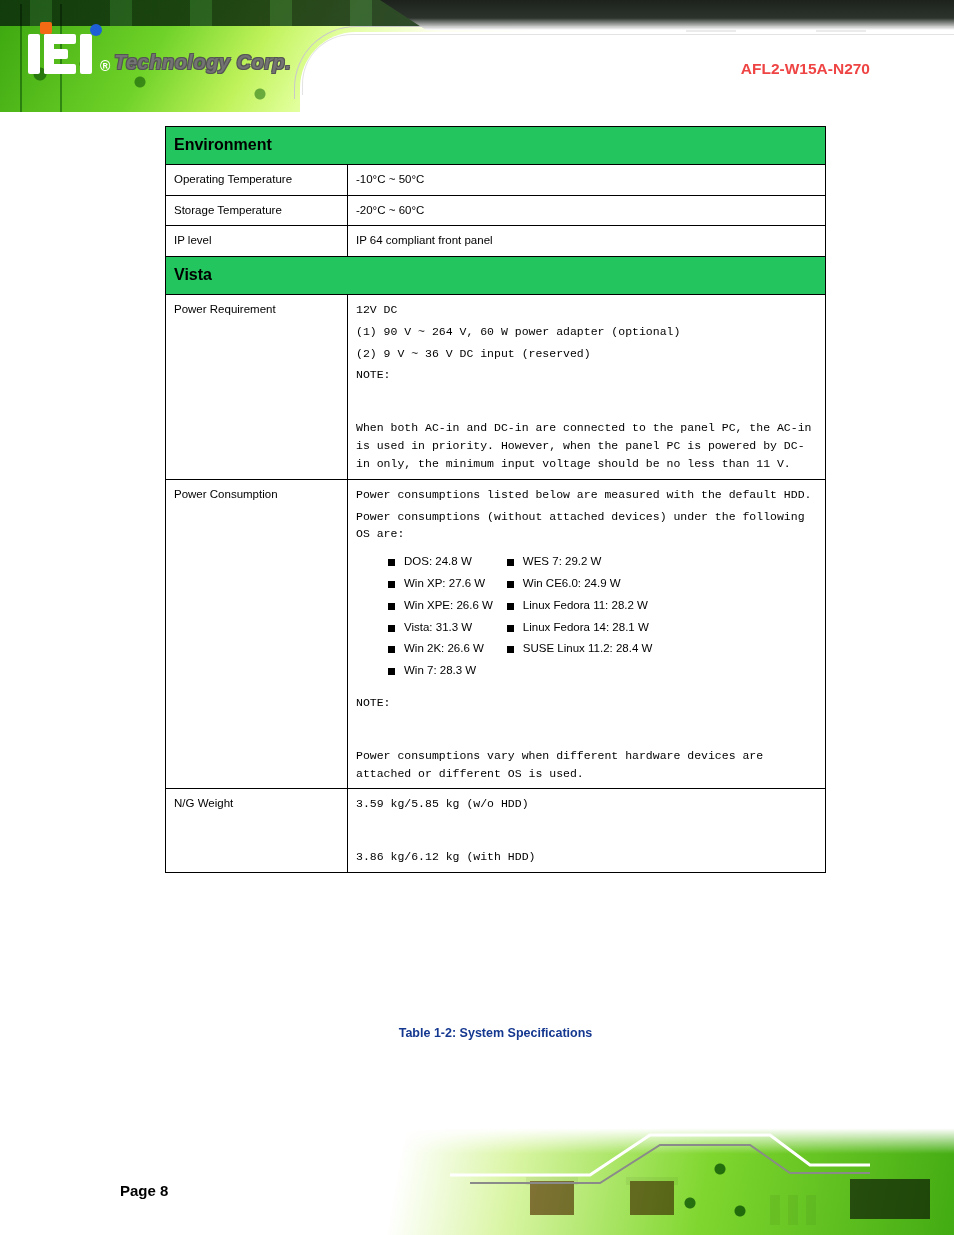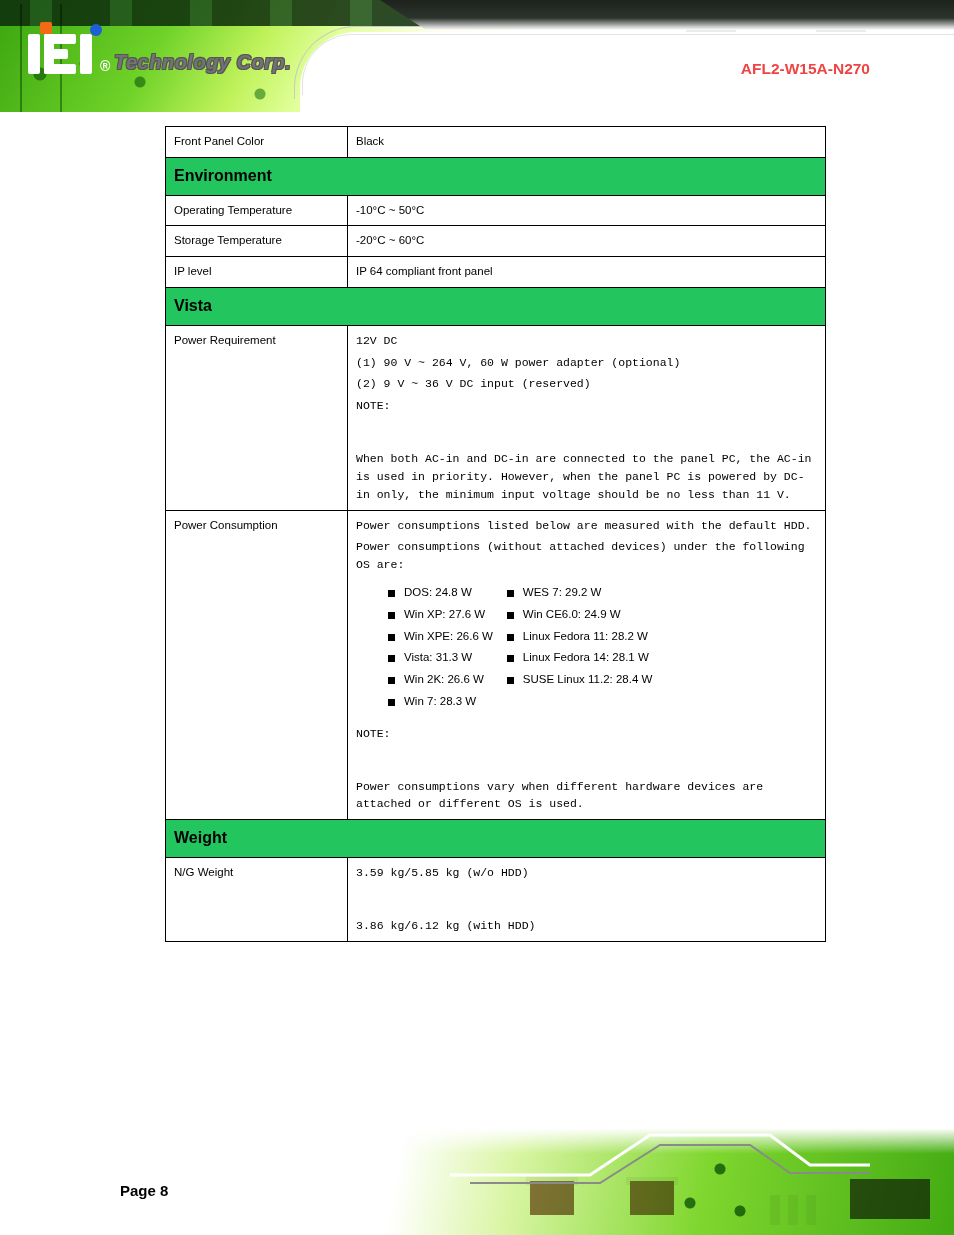--- a/index.html
+++ b/index.html
@@ -136,24 +136,20 @@
     </div>
   </div>
   <span class="logo-reg">®</span>
   <span class="logo-text">Technology Corp.</span>
 
   <div class="header-title">AFL2-W15A-N270</div>
 </div>
 
 <table class="spec-table">
   <tbody>
-    <tr>
-      <td class="label-col label">Front Panel Color</td>
-      <td>Black</td>
-    </tr>
 
     <tr>
       <td colspan="2" class="section-hdr">Environment</td>
     </tr>
     <tr>
       <td class="label-col label">Operating Temperature</td>
       <td>-10°C ~ 50°C</td>
     </tr>
     <tr>
       <td class="label-col label">Storage Temperature</td>
@@ -198,32 +194,30 @@
             <li>Linux Fedora 14: 28.1 W</li>
             <li>SUSE Linux 11.2: 28.4 W</li>
           </ul>
         </div>
         <p class="os-note">NOTE:</p>
         <p>Power consumptions vary when different hardware devices are attached or different OS is used.</p>
       </td>
     </tr>
 
     <tr>
-      <td colspan="2" class="section-hdr">Weight</td>
-    </tr>
-    <tr>
       <td class="label-col label">N/G Weight</td>
       <td>
         <p>3.59 kg/5.85 kg (w/o HDD)</p>
         <p>3.86 kg/6.12 kg (with HDD)</p>
       </td>
     </tr>
   </tbody>
 </table>
 
+<div class="caption" style="position:absolute; top:1012px; left:165px; width:661px;">Table 1-2: System Specifications</div>
 
 <div class="footer-banner">
   <div class="footer-bg"></div>
   <div class="footer-swoosh"></div>
   <div class="footer-pcb"></div>
   <div class="footer-lines">
     <svg viewBox="0 0 420 60" preserveAspectRatio="none">
       <path d="M0,50 L140,50 L200,10 L320,10 L360,40 L420,40" fill="none" stroke="#ffffff" stroke-width="3"></path>
       <path d="M20,58 L150,58 L210,20 L300,20 L340,48 L420,48" fill="none" stroke="#8a8a8a" stroke-width="2"></path>
     </svg>

